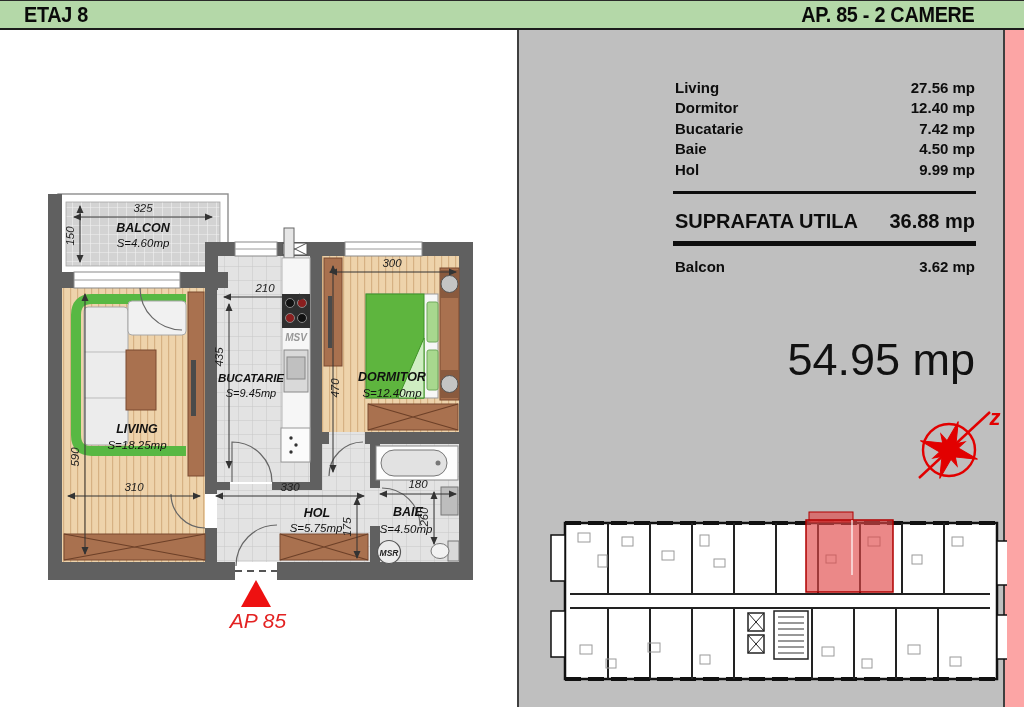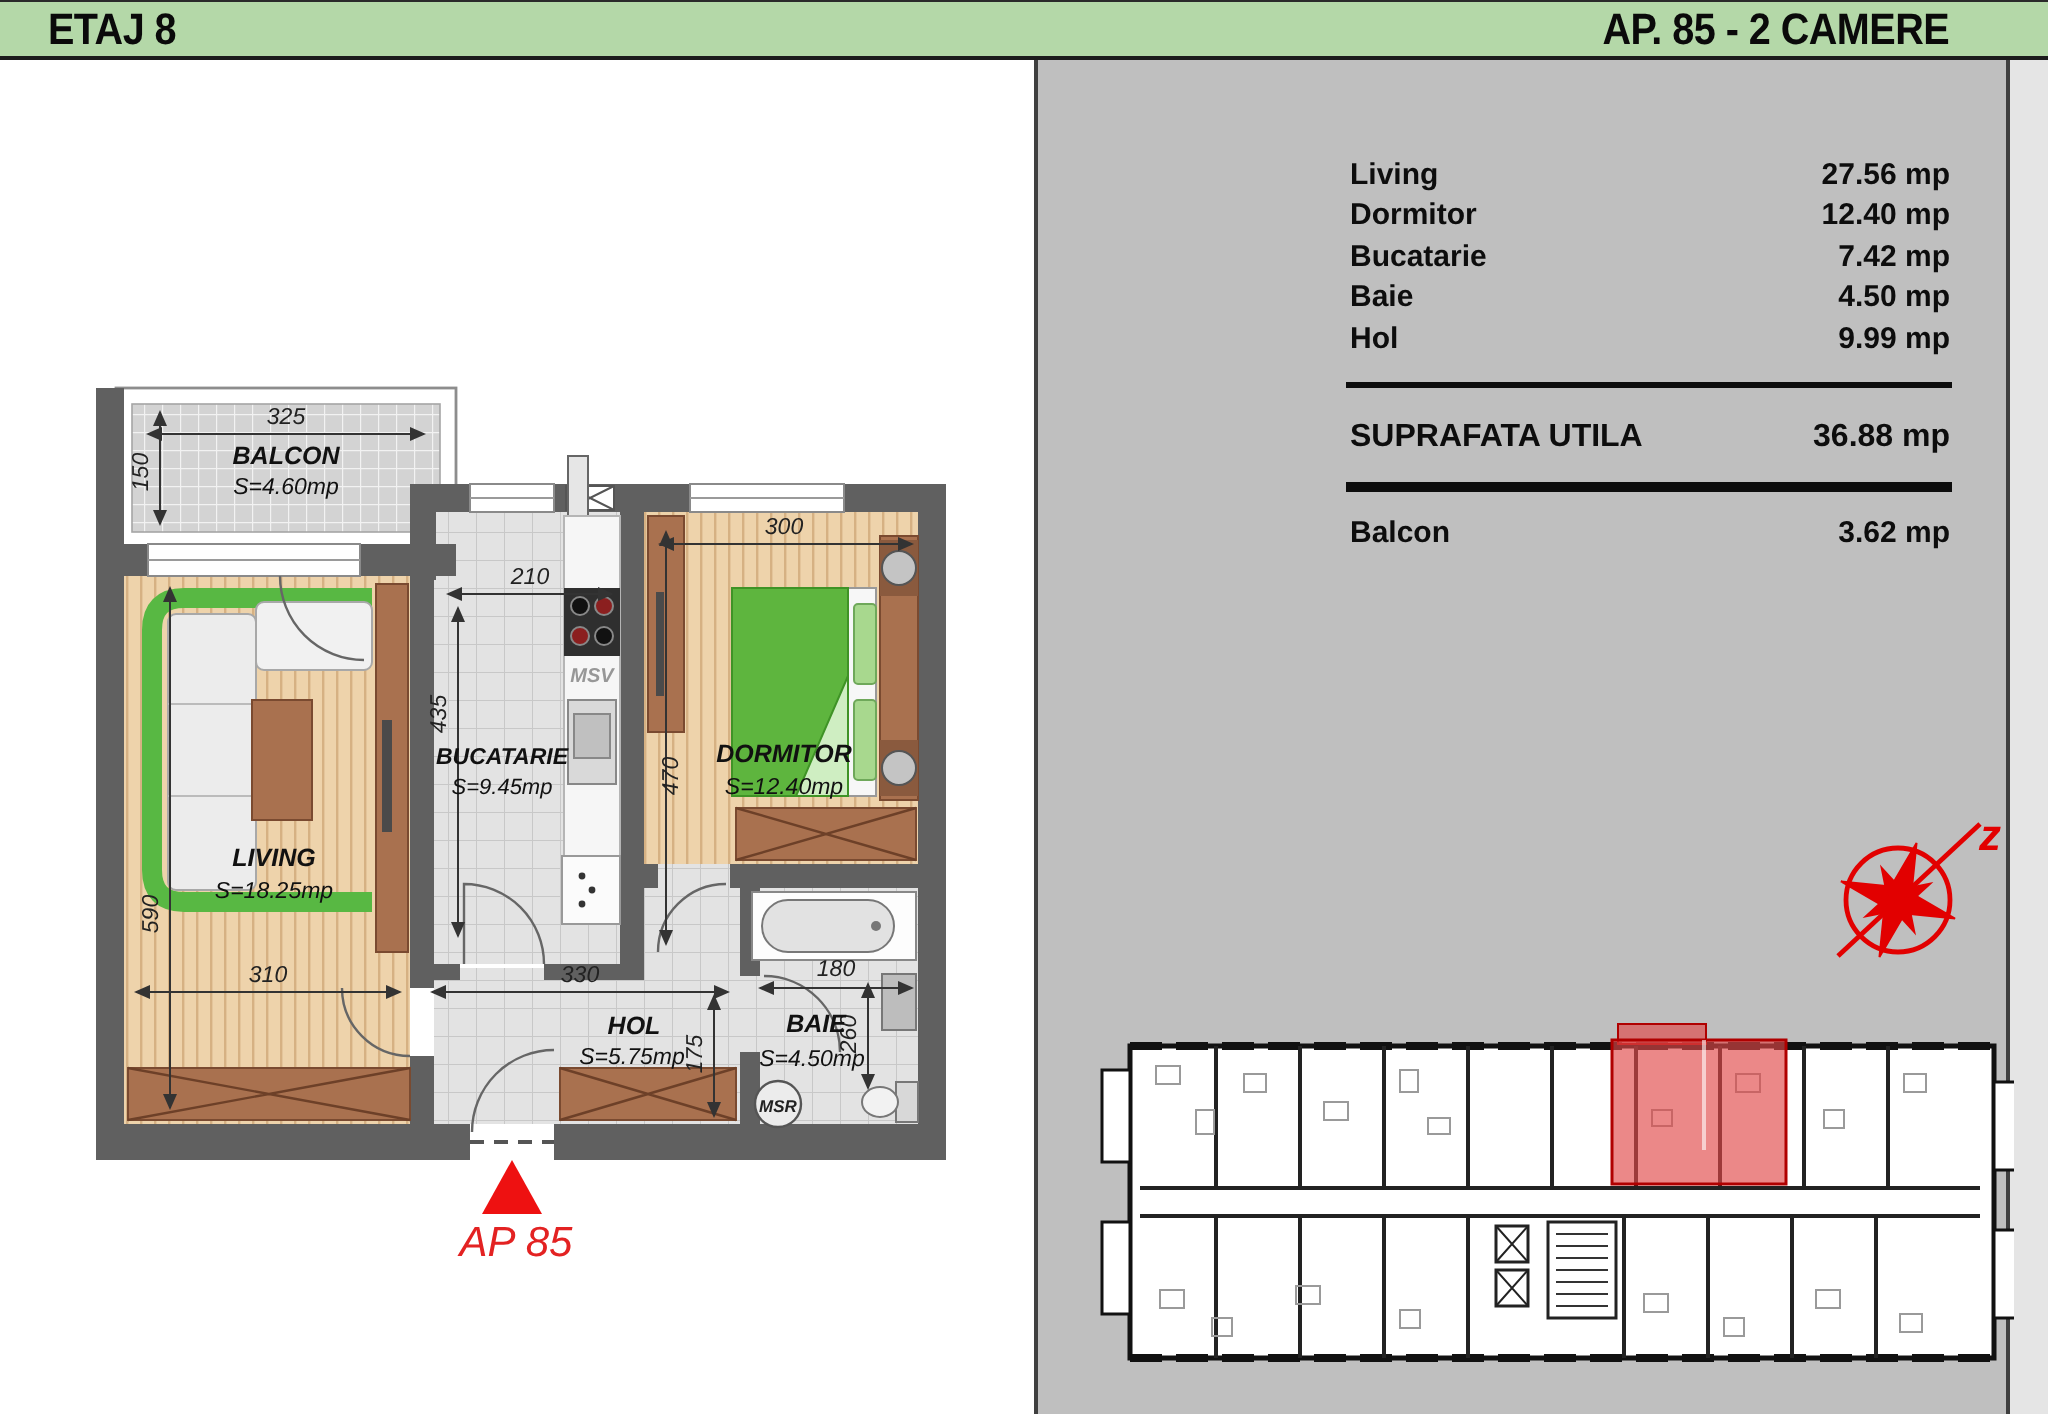--- a/index.html
+++ b/index.html
@@ -1,35 +1,35 @@
 <!DOCTYPE html>
 <html><head>
 <meta charset="utf-8">
 <style>
   html,body{margin:0;padding:0;background:#fff;font-family:"Liberation Sans",sans-serif;}
-  .page{position:relative;width:1024px;height:707px;background:#e5e5e5;overflow:hidden;}
+  .page{position:relative;width:1024px;height:707px;background:#fca5a5;overflow:hidden;}
   
   .header{position:absolute;left:0;top:0;width:1024px;height:30px;background:#b4d8a8;
           border-top:1px solid #2a2a2a;border-bottom:2px solid #1c1c1c;box-sizing:border-box;}
   .hdr-left,.hdr-right{position:absolute;top:1px;font-size:22px;font-weight:800;color:#0a0a0a;
           letter-spacing:-0.3px;white-space:nowrap;}
   .hdr-left{left:24px;transform:scaleX(.9);transform-origin:left center;}
   .hdr-right{right:49px;transform:scaleX(.9);transform-origin:right center;}
   
   .page-border-left{position:absolute;left:6px;top:30px;width:2px;height:677px;background:#9c9c9c;}
   
   .left-pane{position:absolute;left:0;top:30px;width:517px;height:677px;background:#fff;font-style:italic;}
   .right-pane{position:absolute;left:517px;top:30px;width:488px;height:677px;background:#bfbfbf;
           border-left:2px solid #3f3f3f;border-right:2px solid #3f3f3f;box-sizing:border-box;}
   
   .rows{position:absolute;left:156px;top:49px;width:300px;}
   .row{display:flex;justify-content:space-between;height:20.4px;font-size:15px;font-weight:bold;color:#0d0d0d;}
   .rule1{position:absolute;left:154px;top:161px;width:303px;height:3px;background:#0d0d0d;}
   .row-useful{position:absolute;left:156px;top:180px;width:300px;display:flex;justify-content:space-between;
-          font-size:16px;font-weight:bold;color:#0d0d0d;}
+          font-size:20px;font-weight:bold;color:#0d0d0d;}
   .rule2{position:absolute;left:154px;top:211px;width:303px;height:5px;background:#0d0d0d;}
   .row-balcony{position:absolute;left:156px;top:228px;width:300px;display:flex;justify-content:space-between;
           font-size:15px;font-weight:bold;color:#0d0d0d;}
   .total-label{position:absolute;right:30px;top:279px;font-size:24px;color:#111;}
   .total-value{position:absolute;right:28px;top:304px;font-size:45px;color:#111;}
   .compass{position:absolute;left:381px;top:375px;}
   .building{position:absolute;left:24px;top:478px;}
   svg text{font-family:"Liberation Sans",sans-serif;}
 </style>
 </head>
@@ -268,20 +268,21 @@
       <span>36.88 mp</span>
     </div>
 
     <div class="rule2"></div>
 
     <div class="row-balcony">
       <span>Balcon</span>
       <span>3.62 mp</span>
     </div>
 
+    <div class="total-value">54.95 mp</div>
 
     <svg class="compass" width="116" height="96" viewBox="898 404 116 96">
       <g stroke="#e20000" fill="#e20000">
         <circle cx="947" cy="449" r="26" fill="none" stroke-width="2.4"></circle>
         <line x1="917" y1="477" x2="988" y2="411" stroke-width="2.4"></line>
         <g transform="rotate(18 947 449)">
           <g>
               <polygon points="947,419 953.5,449 940.5,449"></polygon>
             </g>
           <g transform="rotate(90 947 449)">

